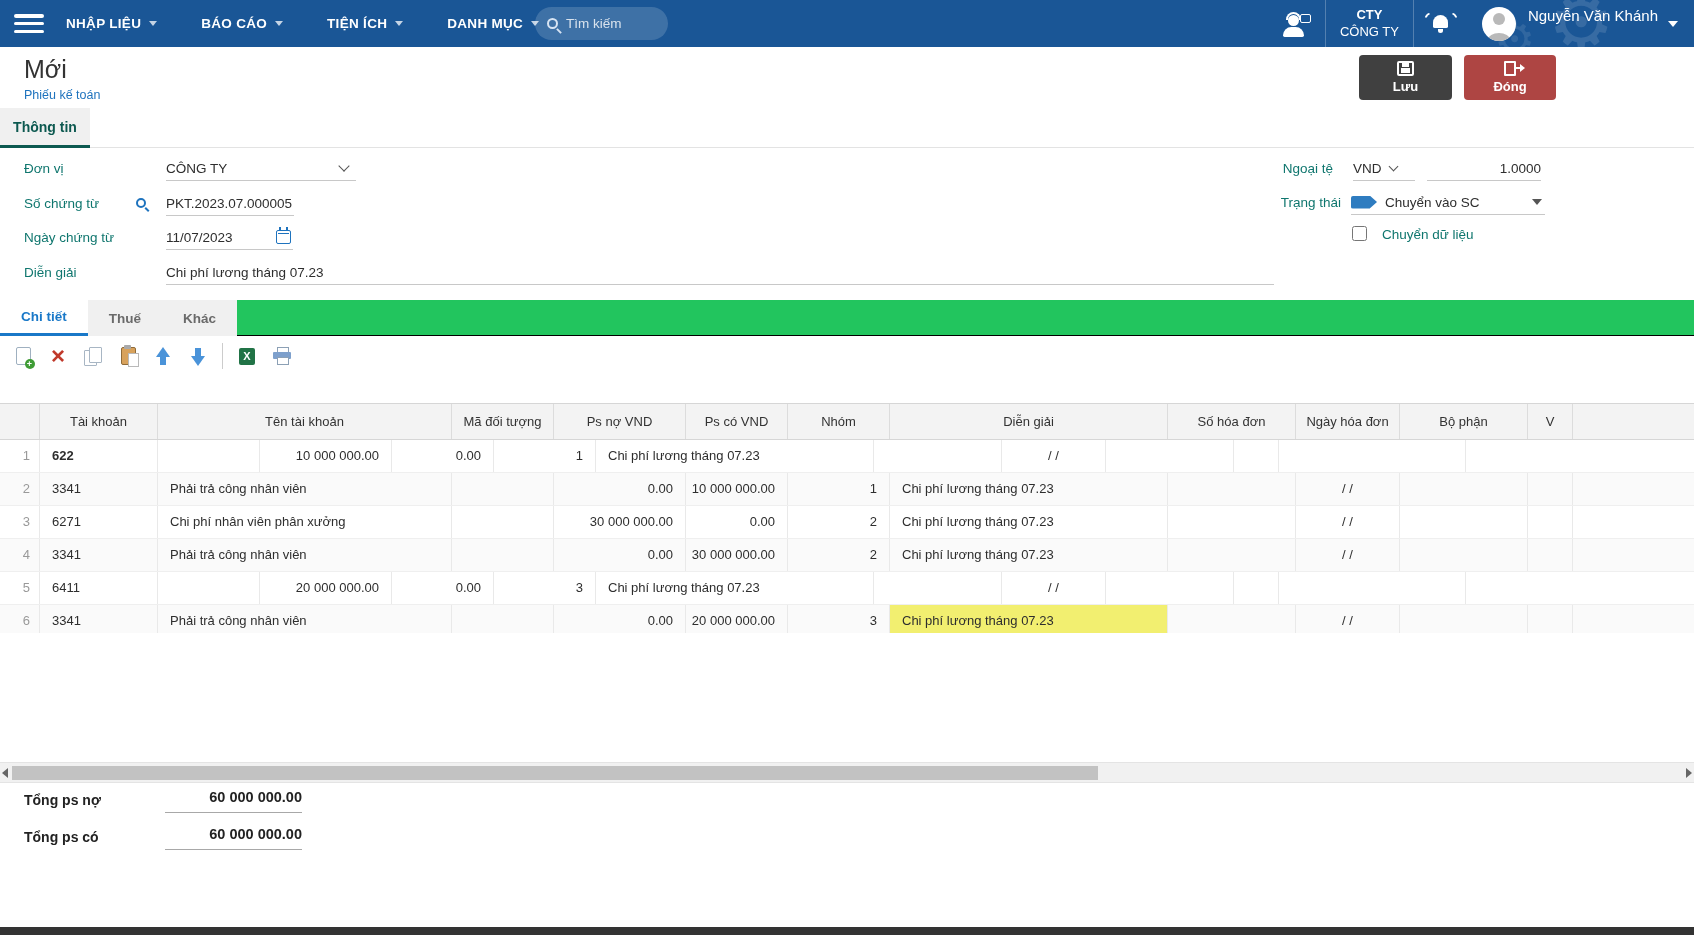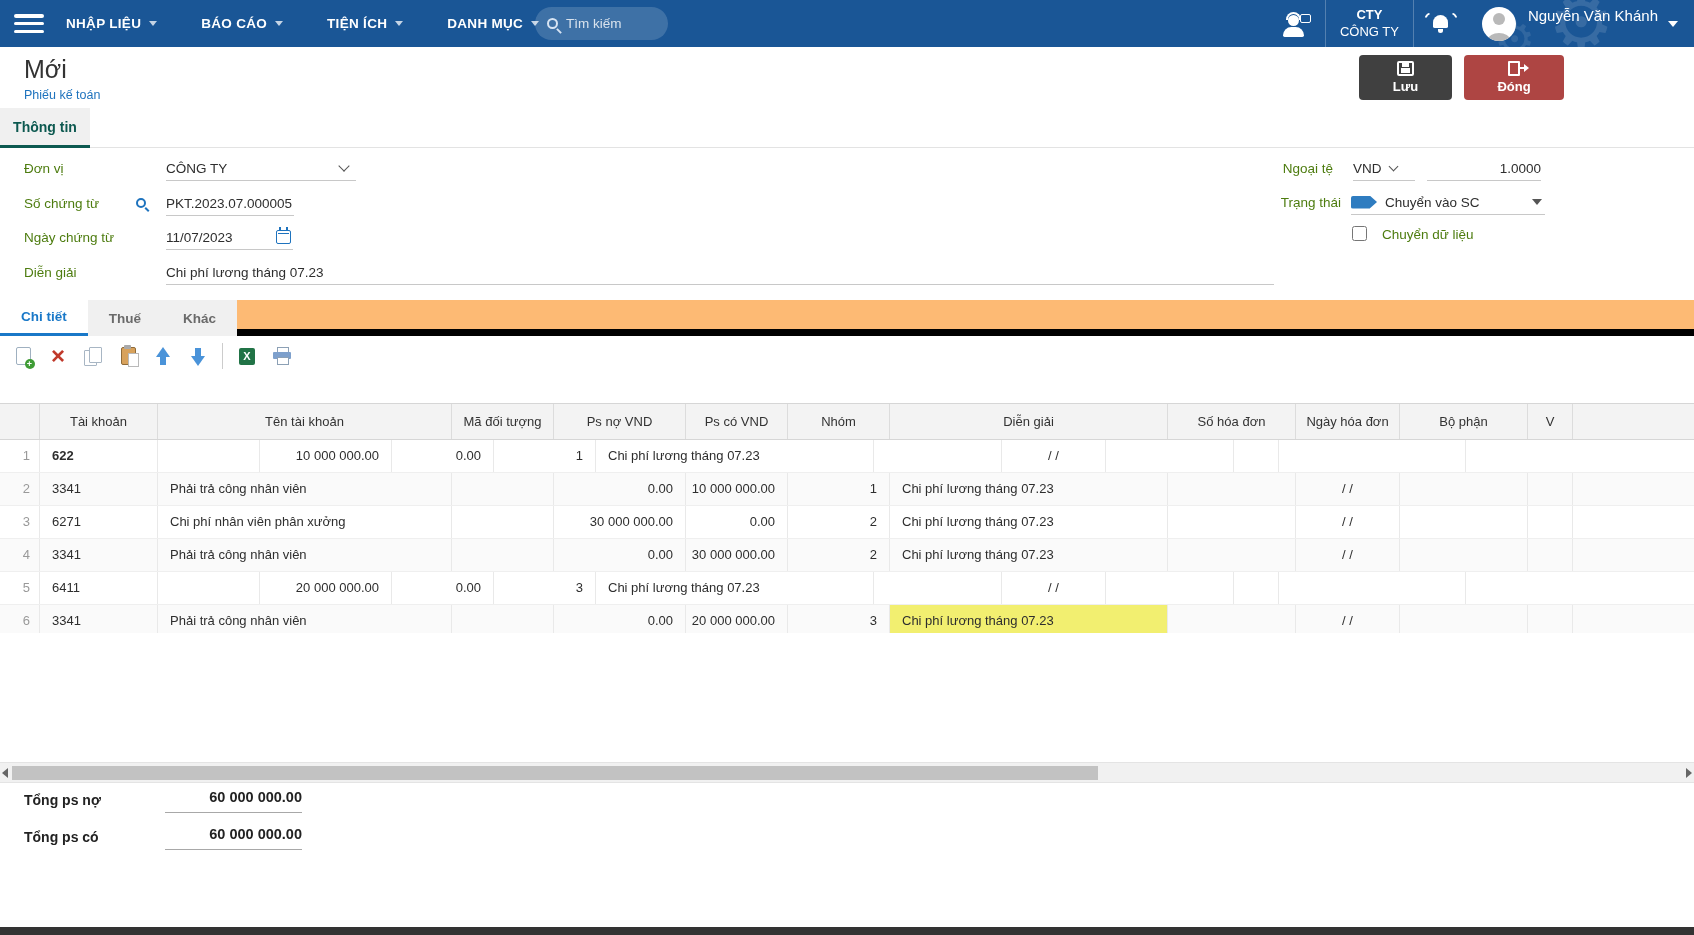--- a/index.html
+++ b/index.html
@@ -46,50 +46,50 @@
   .avatar::after{content:'';position:absolute;left:6px;bottom:-5px;width:22px;height:13px;background:#b9b9b9;border-radius:50% 50% 0 0}
   #user-name{color:#fff;font-size:15px;margin:0 10px 16px 12px;white-space:nowrap}
   .tri-user{width:0;height:0;border-left:5px solid transparent;border-right:5px solid transparent;border-top:6px solid #fff;margin-right:10px}
 
   
   #pageheader{position:absolute;left:0;top:47px;width:1694px;height:61px;background:#fff}
   #page-title{position:absolute;left:24px;top:8px;font-size:25px;color:#333;font-weight:500}
   #page-subtitle{position:absolute;left:24px;top:41px;font-size:12.5px;color:#1e73be}
   .btn{position:absolute;top:8px;width:93px;height:45px;border:none;border-radius:4px;color:#fff;display:flex;flex-direction:column;align-items:center;justify-content:center;gap:3px;font-size:13px;font-weight:700;font-family:inherit;cursor:pointer}
   #btn-save{left:1359px;background:#404040}
-  #btn-close{left:1464px;width:100px;background:#ae4543}
+  #btn-close{left:1464px;width:92px;background:#ae4543}
   .ic-floppy{width:17px;height:15px;border:2px solid #fff;border-radius:2px;position:relative}
   .ic-floppy::before{content:'';position:absolute;left:3px;top:-1px;width:7px;height:5px;background:#fff}
   .ic-floppy::after{content:'';position:absolute;left:2px;bottom:1px;width:9px;height:5px;background:#fff}
   .ic-door{width:12px;height:15px;border:2px solid #fff;border-radius:1px;position:relative}
   .ic-door::before{content:'';position:absolute;right:-8px;top:4px;width:6px;height:2px;background:#fff}
   .ic-door::after{content:'';position:absolute;right:-11px;top:1px;width:0;height:0;border-top:4px solid transparent;border-bottom:4px solid transparent;border-left:5px solid #fff}
 
   
   #maintabs{position:absolute;left:0;top:108px;width:1694px;height:40px;background:#fff;border-bottom:1px solid #e3e3e3}
   #maintab-info{position:absolute;left:0;top:0;width:90px;height:40px;background:#f0f0f0;color:#0d5950;font-weight:700;font-size:14px;display:flex;align-items:center;justify-content:center;border-bottom:3px solid #0d5950;cursor:pointer}
 
   
   #form{position:absolute;left:0;top:148px;width:1694px;height:152px;background:#fff}
-  .f-label{position:absolute;color:#4d7c0f;font-size:13.5px;white-space:nowrap}
+  .f-label{position:absolute;color:#0f766e;font-size:13.5px;white-space:nowrap}
   .f-label.ra{text-align:right}
   .f-box{position:absolute;height:25px;border-bottom:1px solid #c8c8c8;display:flex;align-items:center;font-size:13.5px;color:#2e2e2e;overflow:hidden;white-space:nowrap}
   .f-input{position:absolute;height:25px;border:none;border-bottom:1px solid #c8c8c8;background:transparent;outline:none;font-family:inherit;font-size:13.5px;color:#2e2e2e;padding:0;border-radius:0}
   .chev{display:inline-block;width:8px;height:8px;border-right:1.7px solid #555;border-bottom:1.7px solid #555;transform:rotate(45deg);margin-top:-4px}
   .mag-blue{width:10px;height:10px;border:2px solid #1e73be;border-radius:50%;position:absolute}
   .mag-blue::after{content:'';position:absolute;width:2px;height:5px;background:#1e73be;left:8px;top:7px;transform:rotate(-45deg)}
   .ic-cal{position:absolute;right:2px;width:15px;height:14px;border:1.6px solid #1e73be;border-radius:2px}
   .ic-cal::before{content:'';position:absolute;left:1px;right:1px;top:2px;border-top:1.6px solid #1e73be}
   .ic-cal::after{content:'';position:absolute;left:2px;top:-4px;width:2px;height:3px;background:#1e73be;box-shadow:7px 0 #1e73be}
   .ic-flag{width:26px;height:13px;background:#2e7cc0;border-radius:2px 0 0 2px;clip-path:polygon(0 0,72% 0,100% 50%,72% 100%,0 100%);flex:none}
   .tri-dark{width:0;height:0;border-left:5px solid transparent;border-right:5px solid transparent;border-top:6px solid #555}
   #cb-transfer{position:absolute;left:1352px;top:78px;width:15px;height:15px;cursor:pointer}
 
   
-  #dtabs{position:absolute;left:0;top:300px;width:1694px;height:36px;background:#fdba74;border-bottom:7px solid #000000;display:flex}
+  #dtabs{position:absolute;left:0;top:300px;width:1694px;height:36px;background:#22c55e;border-bottom:1px solid #000000;display:flex}
   .dtab{height:36px;padding:0 21px;display:flex;align-items:center;font-weight:700;font-size:13.5px;background:#f0f0f0;color:#6a6a6a;cursor:pointer}
   .dtab.active{background:#fff;color:#1978c8;border-bottom:3px solid #1978c8}
 
   
   #toolbar{position:absolute;left:0;top:336px;width:1694px;height:40px;background:#fff;display:flex;align-items:center;padding-left:10px;gap:9px}
   .tb{width:26px;height:30px;display:flex;align-items:center;justify-content:center;cursor:pointer;position:relative}
   .tbsep{width:1px;height:26px;background:#ccc;margin:0 2px}
   .ic-new{width:15px;height:18px;background:#fff;border:1.6px solid #9fb0c0;border-radius:2px;position:relative}
   .ic-new::after{content:'+';position:absolute;right:-5px;bottom:-5px;width:10px;height:10px;background:#3f9c35;border-radius:50%;color:#fff;font-size:9px;font-weight:700;line-height:10px;text-align:center}
   .ic-del{color:#c0392b;font-size:24px;font-weight:700;line-height:1}

